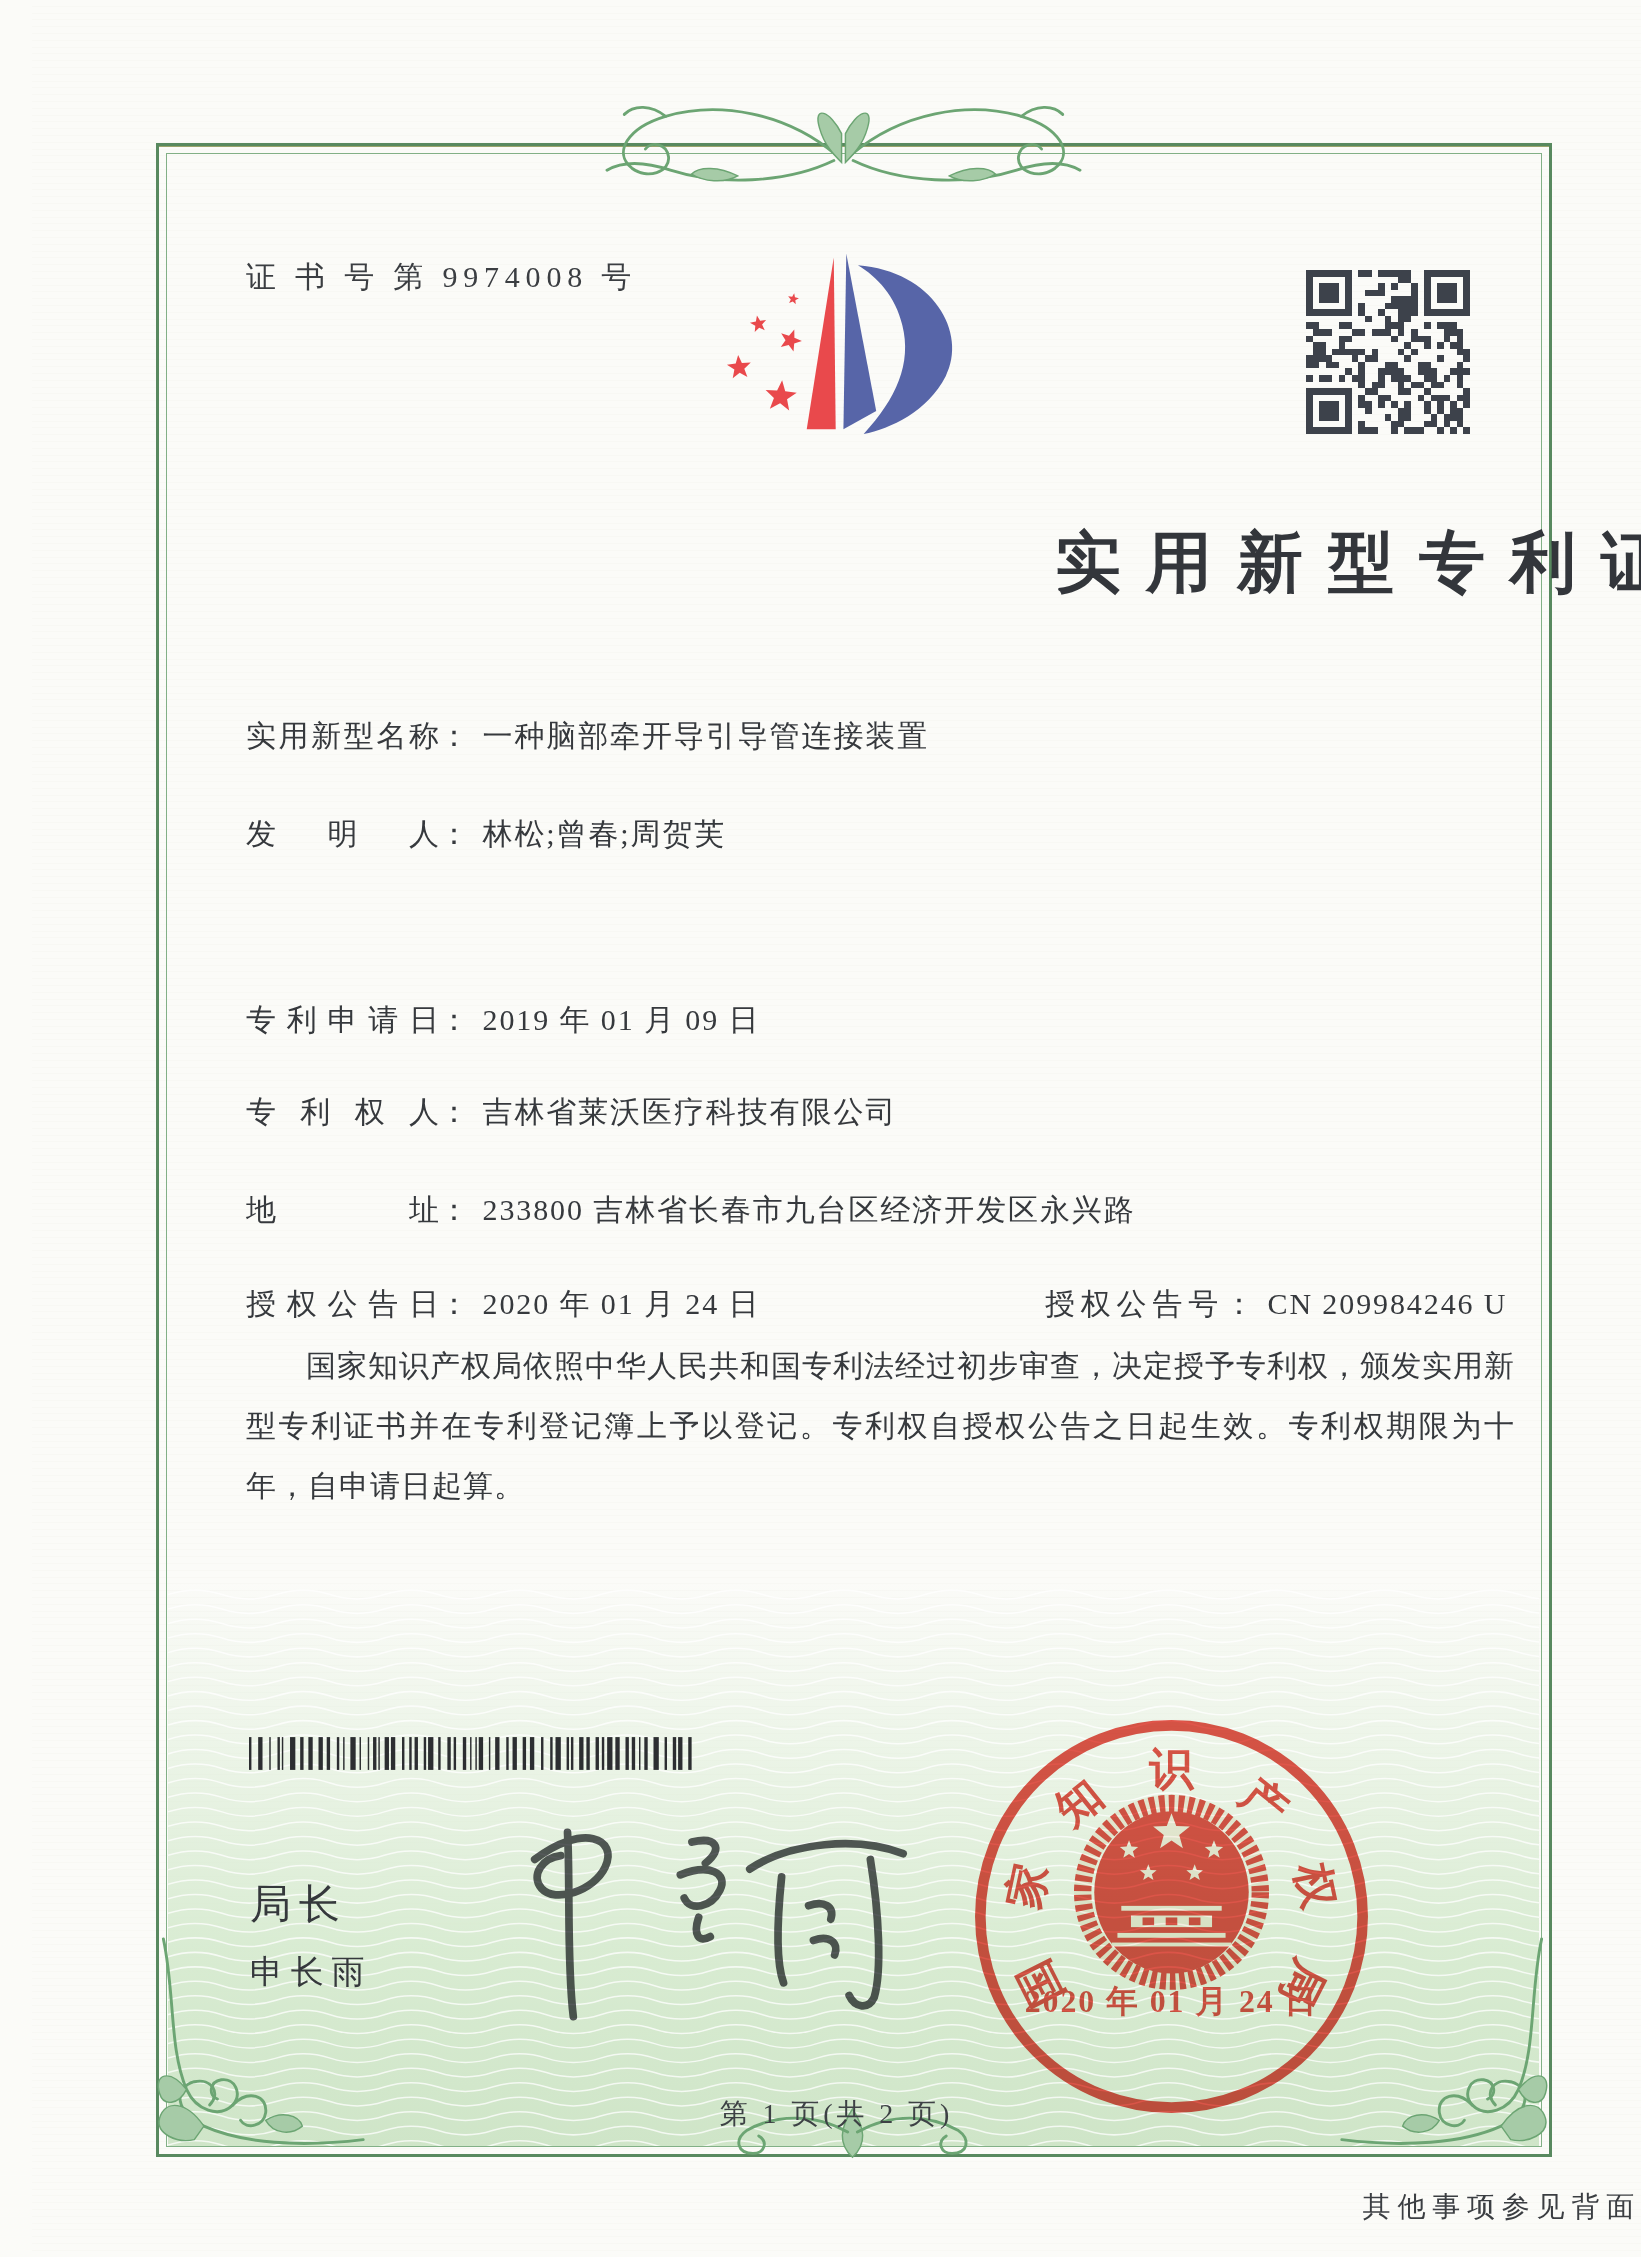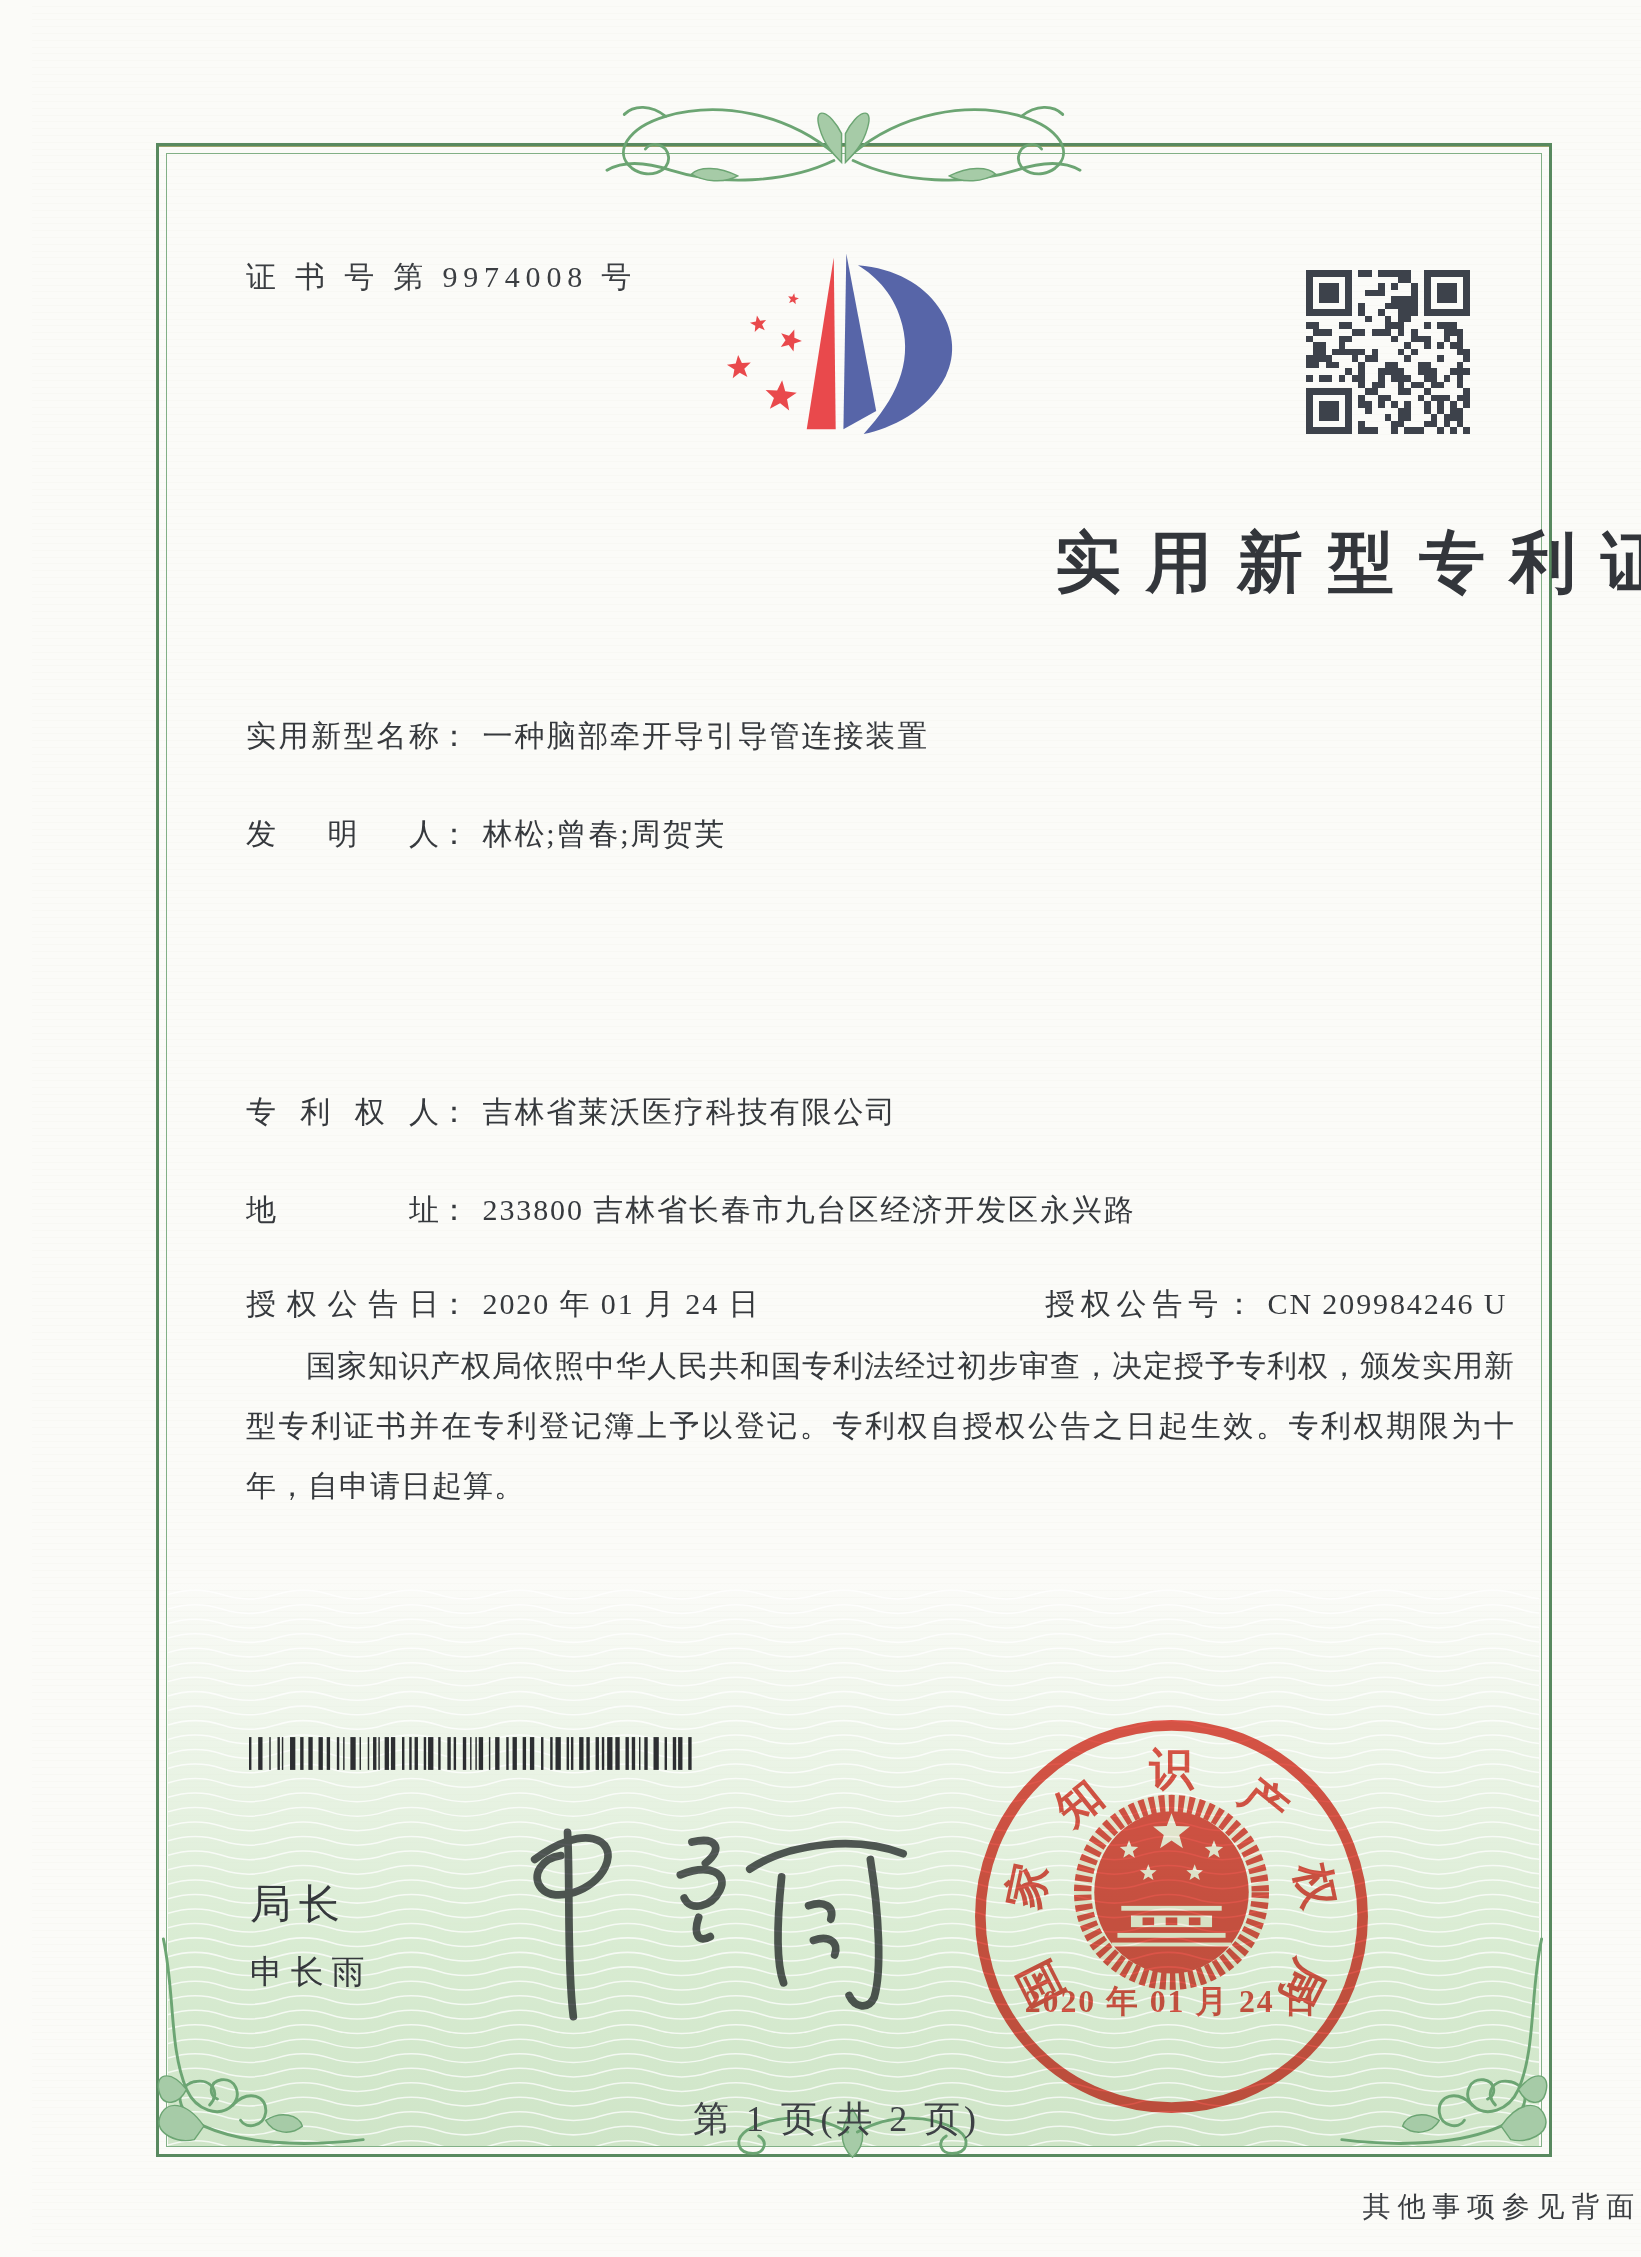--- a/index.html
+++ b/index.html
@@ -40,21 +40,21 @@
   .grant-right{position:absolute;left:799px;top:0;}
   .grant-right .glabel{letter-spacing:5.8px;}
   .body-text{position:absolute;left:214px;top:1336px;width:1269px;font-size:30px;
     line-height:60px;text-align:justify;color:#36393d;}
   .body-text p{text-indent:2em;letter-spacing:1px;}
   .barcode{position:absolute;left:217px;top:1737px;width:446px;height:33px;}
   .issuer-title{position:absolute;left:218px;top:1877px;font-size:41px;letter-spacing:7.7px;color:#35383c;}
   .issuer-name{position:absolute;left:218px;top:1950px;font-size:33px;letter-spacing:7.7px;color:#35383c;}
   .signature{position:absolute;left:459px;top:1817px;mix-blend-mode:multiply;opacity:.9;}
   .seal{position:absolute;left:930px;top:1707px;mix-blend-mode:multiply;opacity:.93;}
-  .page-number{position:absolute;left:0;right:0;top:2095px;text-align:center;font-size:36px;
+  .page-number{position:absolute;left:0;right:0;top:2095px;text-align:center;font-size:28px;
     letter-spacing:3.9px;color:#3d4145;}
   .back-note{position:absolute;left:0;right:0;top:2188px;text-align:right;font-size:28px;
     letter-spacing:6.8px;color:#3b3e42;}
   
   .ornament-top{position:absolute;left:573px;top:99px;}
   .ornament-bottom{position:absolute;left:690px;top:2105px;}
   .corner-bl{position:absolute;left:114px;top:1935px;}
   .corner-br{position:absolute;left:1305px;top:1935px;transform:scaleX(-1);}
   .logo{position:absolute;left:681px;top:244px;}
   .qr{position:absolute;left:1274px;top:270px;}
@@ -378,20 +378,23 @@
     </svg>
 
   <div class="title">实用新型专利证书</div>
 
   <div class="field-row" style="top:716px">
     <span class="flabel">实用新型名称</span><span class="fcolon">：</span><span class="fvalue">一种脑部牵开导引导管连接装置</span>
   </div>
   <div class="field-row" style="top:814px">
     <span class="flabel">发明人</span><span class="fcolon">：</span><span class="fvalue">林松;曾春;周贺芙</span>
   </div>
+  <div class="field-row" style="top:1000px">
+    <span class="flabel">专利申请日</span><span class="fcolon">：</span><span class="fvalue">2019 年 01 月 09 日</span>
+  </div>
   <div class="field-row" style="top:1092px">
     <span class="flabel">专利权人</span><span class="fcolon">：</span><span class="fvalue">吉林省莱沃医疗科技有限公司</span>
   </div>
   <div class="field-row" style="top:1190px">
     <span class="flabel">地址</span><span class="fcolon">：</span><span class="fvalue">233800  吉林省长春市九台区经济开发区永兴路</span>
   </div>
 
   <div class="field-row" style="top:1284px">
     <span class="flabel">授权公告日</span><span class="fcolon">：</span><span class="fvalue">2020 年 01 月 24 日</span>
     <span class="grant-right">

